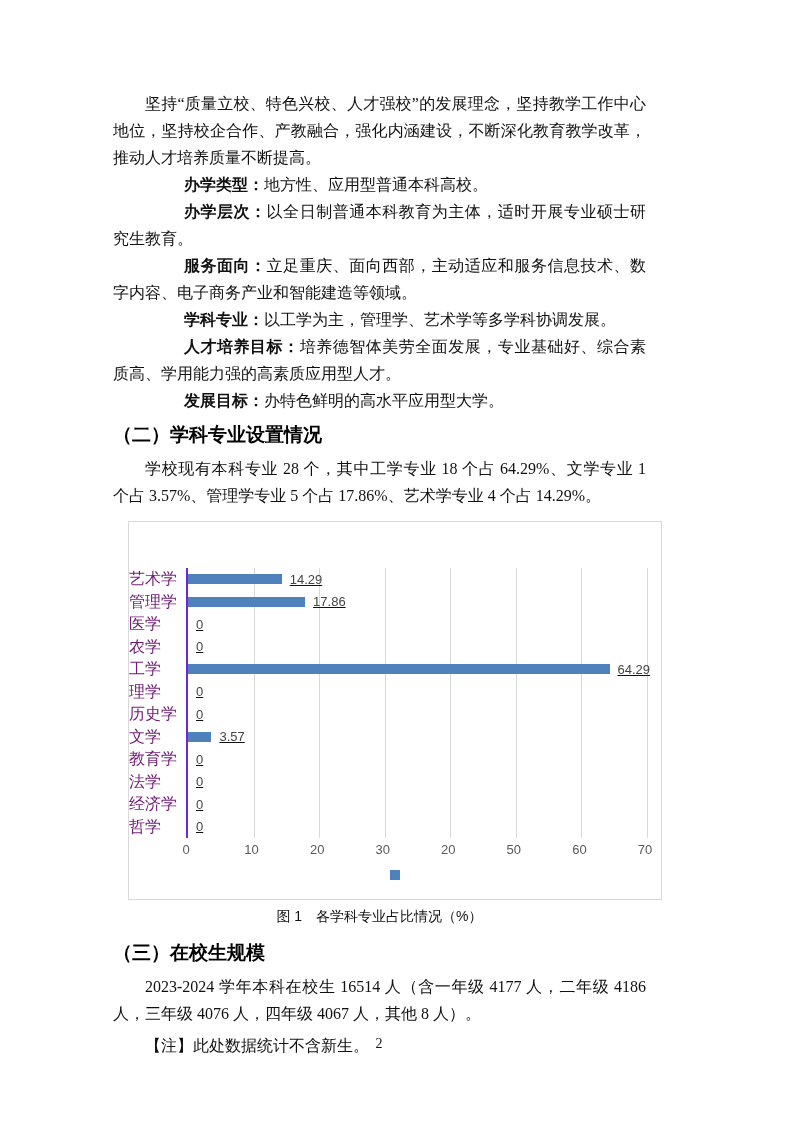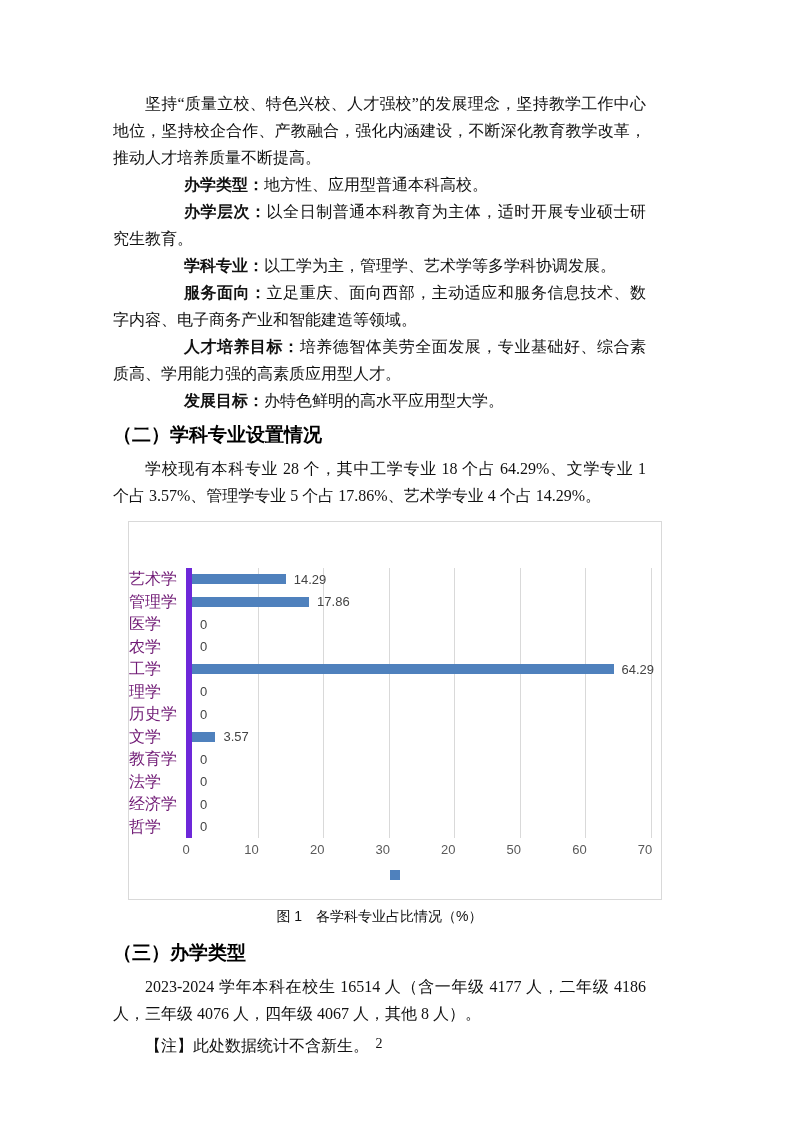--- a/index.html
+++ b/index.html
@@ -25,22 +25,23 @@
     border: 1px solid #d9d9d9; background: #ffffff; padding-top: 46px;
     font-family: "Liberation Sans", sans-serif;
   }
   .chart-inner { display: flex; }
   .labels-col { width: 57px; box-sizing: border-box; padding-right: 8px; }
   .cat-label {
     height: 22.5px; line-height: 22.5px; text-align: left;
     font-size: 16px; color: #701a75; white-space: nowrap;
   }
   .plot-col {
-    width: 459px; position: relative; border-left: 6px solid #6d28d9;
+    width: 459px; position: relative; border-left: 2px solid #6d28d9;
     height: 270px;
+    text-decoration: underline;
   }
   .gridline {
     position: absolute; top: 0; bottom: 0; width: 1px; background: #d9d9d9;
   }
   .bar-row {
     position: relative; height: 22.5px; display: flex; align-items: center;
   }
   .bar { height: 10px; flex: 0 0 auto; }
   .val { margin-left: 8px; font-size: 13px; color: #444444; white-space: nowrap; }
   .xaxis {
@@ -63,22 +64,22 @@
 </style>
 </head>
 <body>
 
 <div class="page">
 
   <p class="body indent">坚持“质量立校、特色兴校、人才强校”的发展理念，坚持教学工作中心地位，坚持校企合作、产教融合，强化内涵建设，不断深化教育教学改革，推动人才培养质量不断提高。</p>
 
   <p class="body indent"><span class="b">办学类型：</span><span>地方性、应用型普通本科高校。</span></p>
   <p class="body indent"><span class="b">办学层次：</span><span>以全日制普通本科教育为主体，适时开展专业硕士研究生教育。</span></p>
+  <p class="body indent"><span class="b">服务面向：</span><span>立足重庆、面向西部，主动适应和服务信息技术、数字内容、电子商务产业和智能建造等领域。</span></p>
   <p class="body indent"><span class="b">学科专业：</span><span>以工学为主，管理学、艺术学等多学科协调发展。</span></p>
-  <p class="body indent"><span class="b">服务面向：</span><span>立足重庆、面向西部，主动适应和服务信息技术、数字内容、电子商务产业和智能建造等领域。</span></p>
   <p class="body indent"><span class="b">人才培养目标：</span><span>培养德智体美劳全面发展，专业基础好、综合素质高、学用能力强的高素质应用型人才。</span></p>
   <p class="body indent"><span class="b">发展目标：</span><span>办特色鲜明的高水平应用型大学。</span></p>
 
   <h2 class="sec">（二）学科专业设置情况</h2>
 
   <p class="body indent">学校现有本科专业 28 个，其中工学专业 18 个占 64.29%、文学专业 1 个占 3.57%、管理学专业 5 个占 17.86%、艺术学专业 4 个占 14.29%。</p>
 
   <div class="chart">
     <div class="chart-inner">
       <div class="labels-col" id="cat-labels">
@@ -163,21 +164,21 @@
         <span class="tick" style="left: 85.7143%;">60</span>
         <span class="tick" style="left: 100%;">70</span>
       </div>
     <div class="legend">
       <span class="legend-swatch" id="legend-swatch" style="background: rgb(79, 129, 189);"></span>
     </div>
   </div>
 
   <div class="caption">图 1　各学科专业占比情况（%）</div>
 
-  <h2 class="sec" style="margin-top:14px;">（三）办学类型</h2>
+  <h2 class="sec" style="margin-top:14px;">（三）在校生规模</h2>
 
   <p class="body indent" style="margin-top:6px;">2023-2024 学年本科在校生 16514 人（含一年级 4177 人，二年级 4186 人，三年级 4076 人，四年级 4067 人，其他 8 人）。</p>
 
   <p class="body indent" style="margin-top:5px;">【注】此处数据统计不含新生。</p>
 
   <div class="pagenum">2</div>
 
 </div>
 
 </body></html>

